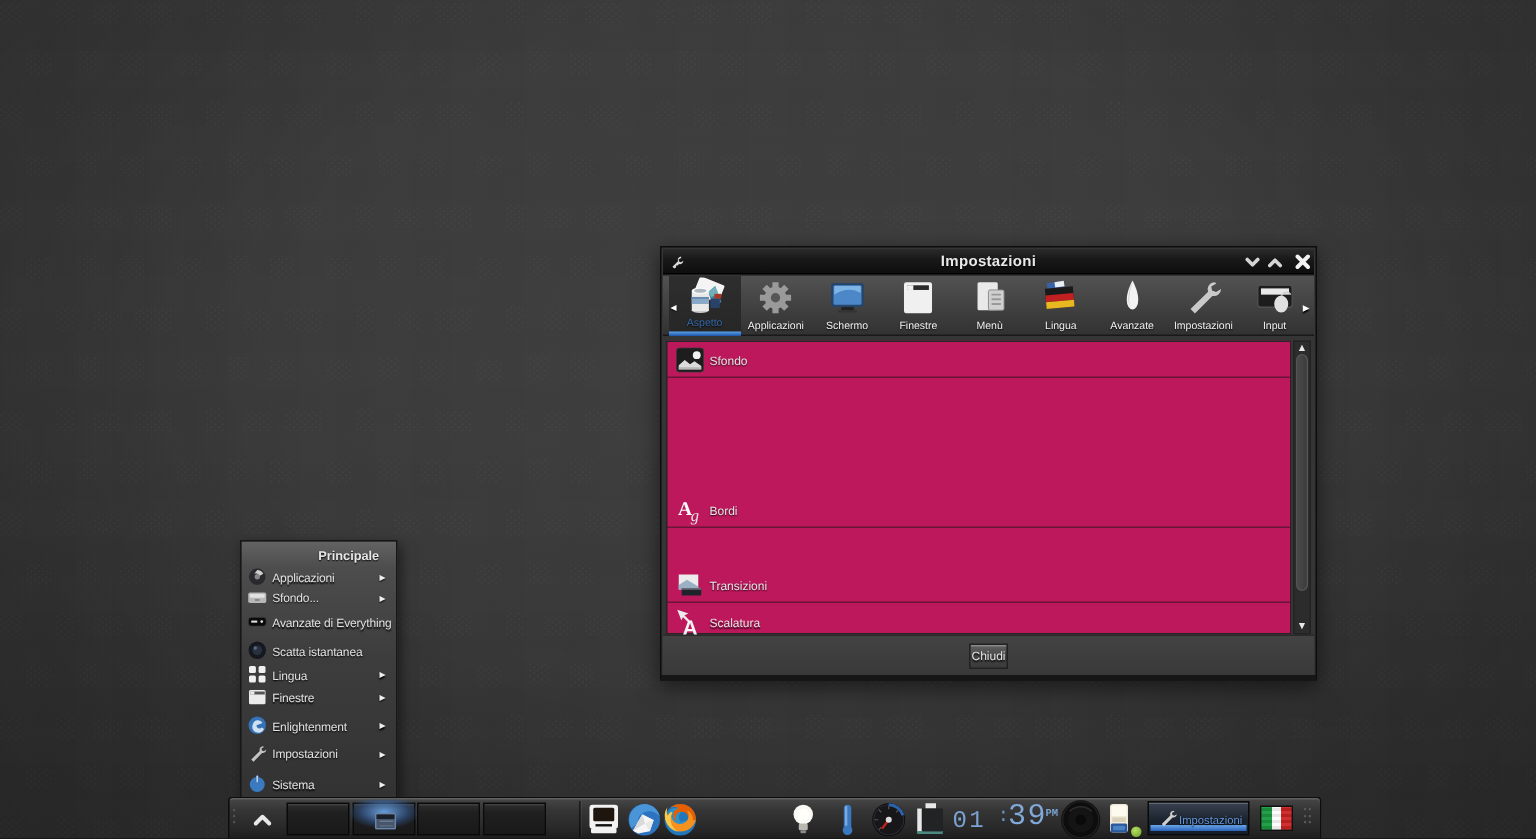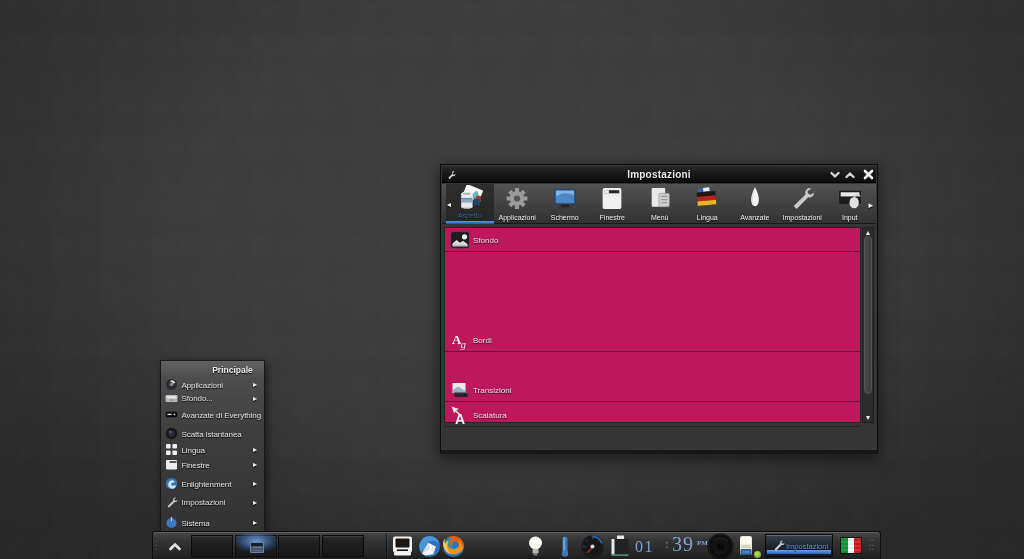--- a/index.html
+++ b/index.html
@@ -80,21 +80,21 @@
 
 #shelf { left:152px; top:531px; width:729px; height:28px;
   background:linear-gradient(180deg,#474747 0%, #353535 30%, #2a2a2a 70%, #1e1e1e 100%);
   border:1px solid #0d0d0d; border-bottom:none; border-radius:3px 3px 0 0; z-index:6;
   box-shadow:inset 0 1px 0 rgba(255,255,255,0.14);}
 .sh-ic { position:absolute; top:2px; }
 #pager { position:absolute; left:38px; top:2px; width:176px; height:24px; }
 .pbox { position:absolute; top:1px; width:42px; height:22px; background:linear-gradient(180deg,#2d2d2d,#1f1f1f 30%,#191919);
   border:1px solid #0a0a0a; box-shadow:inset 0 1px 0 rgba(255,255,255,0.09); }
 #clock { position:absolute; left:482px; top:3px; width:72px; height:22px; color:#7aa0d4;
-  font-family:Liberation Serif, serif; }
+  font-family:Liberation Mono, monospace; }
 #taskbtn { position:absolute; left:612px; top:2px; width:68px; height:23px;
   background:linear-gradient(180deg,#3a4250 0%, #1c2430 55%, #141c28 100%);
   border:1px solid #0a0a0a; box-shadow:inset 0 1px 0 rgba(255,255,255,0.22); }
 #taskbtn .bar { position:absolute; left:1px; right:1px; bottom:2px; height:4px;
   background:linear-gradient(180deg,#6aa6ea,#2a62b8); }
 #taskbtn .tl { position:absolute; left:20px; top:7px; font-size:7.5px; color:#6598dc; text-shadow:0 1px 1px #000;}
 </style>
 </head>
 <body>
 <div id="screen">
@@ -352,20 +352,23 @@
           <text x="5" y="18.5" font-family="Liberation Sans, sans-serif" font-size="14" font-weight="bold" fill="#f6f6f6">A</text>
         </svg>
         <div class="rlb">Scalatura</div>
       </div>
     </div>
     <div id="sbar">
       <div class="ar" style="top:1px">▲</div>
       <div class="thumb"></div>
       <div class="ar" style="bottom:1px">▼</div>
     </div>
+    <div id="botbar">
+        <div id="chiudi">Chiudi</div>
+      </div>
   </div>
 
   <div id="shelf" class="abs">
     <div style="position:absolute;left:2px;top:7px;color:#555;font-size:6px;line-height:4px">•<br>•<br>•</div>
     <svg style="position:absolute;left:16px;top:10px" width="12" height="9" viewBox="0 0 12 9">
         <path d="M1.5 7 L6 2.5 L10.5 7" stroke="#e8e8e8" stroke-width="2.6" fill="none" stroke-linecap="round" stroke-linejoin="round"></path>
       </svg>
     <div style="position:absolute;left:233px;top:2px;bottom:1px;width:1px;background:rgba(0,0,0,0.55);box-shadow:1px 0 0 rgba(255,255,255,0.05)"></div>
     <div id="pager">
       <div class="pbox" style="left:0"></div>

